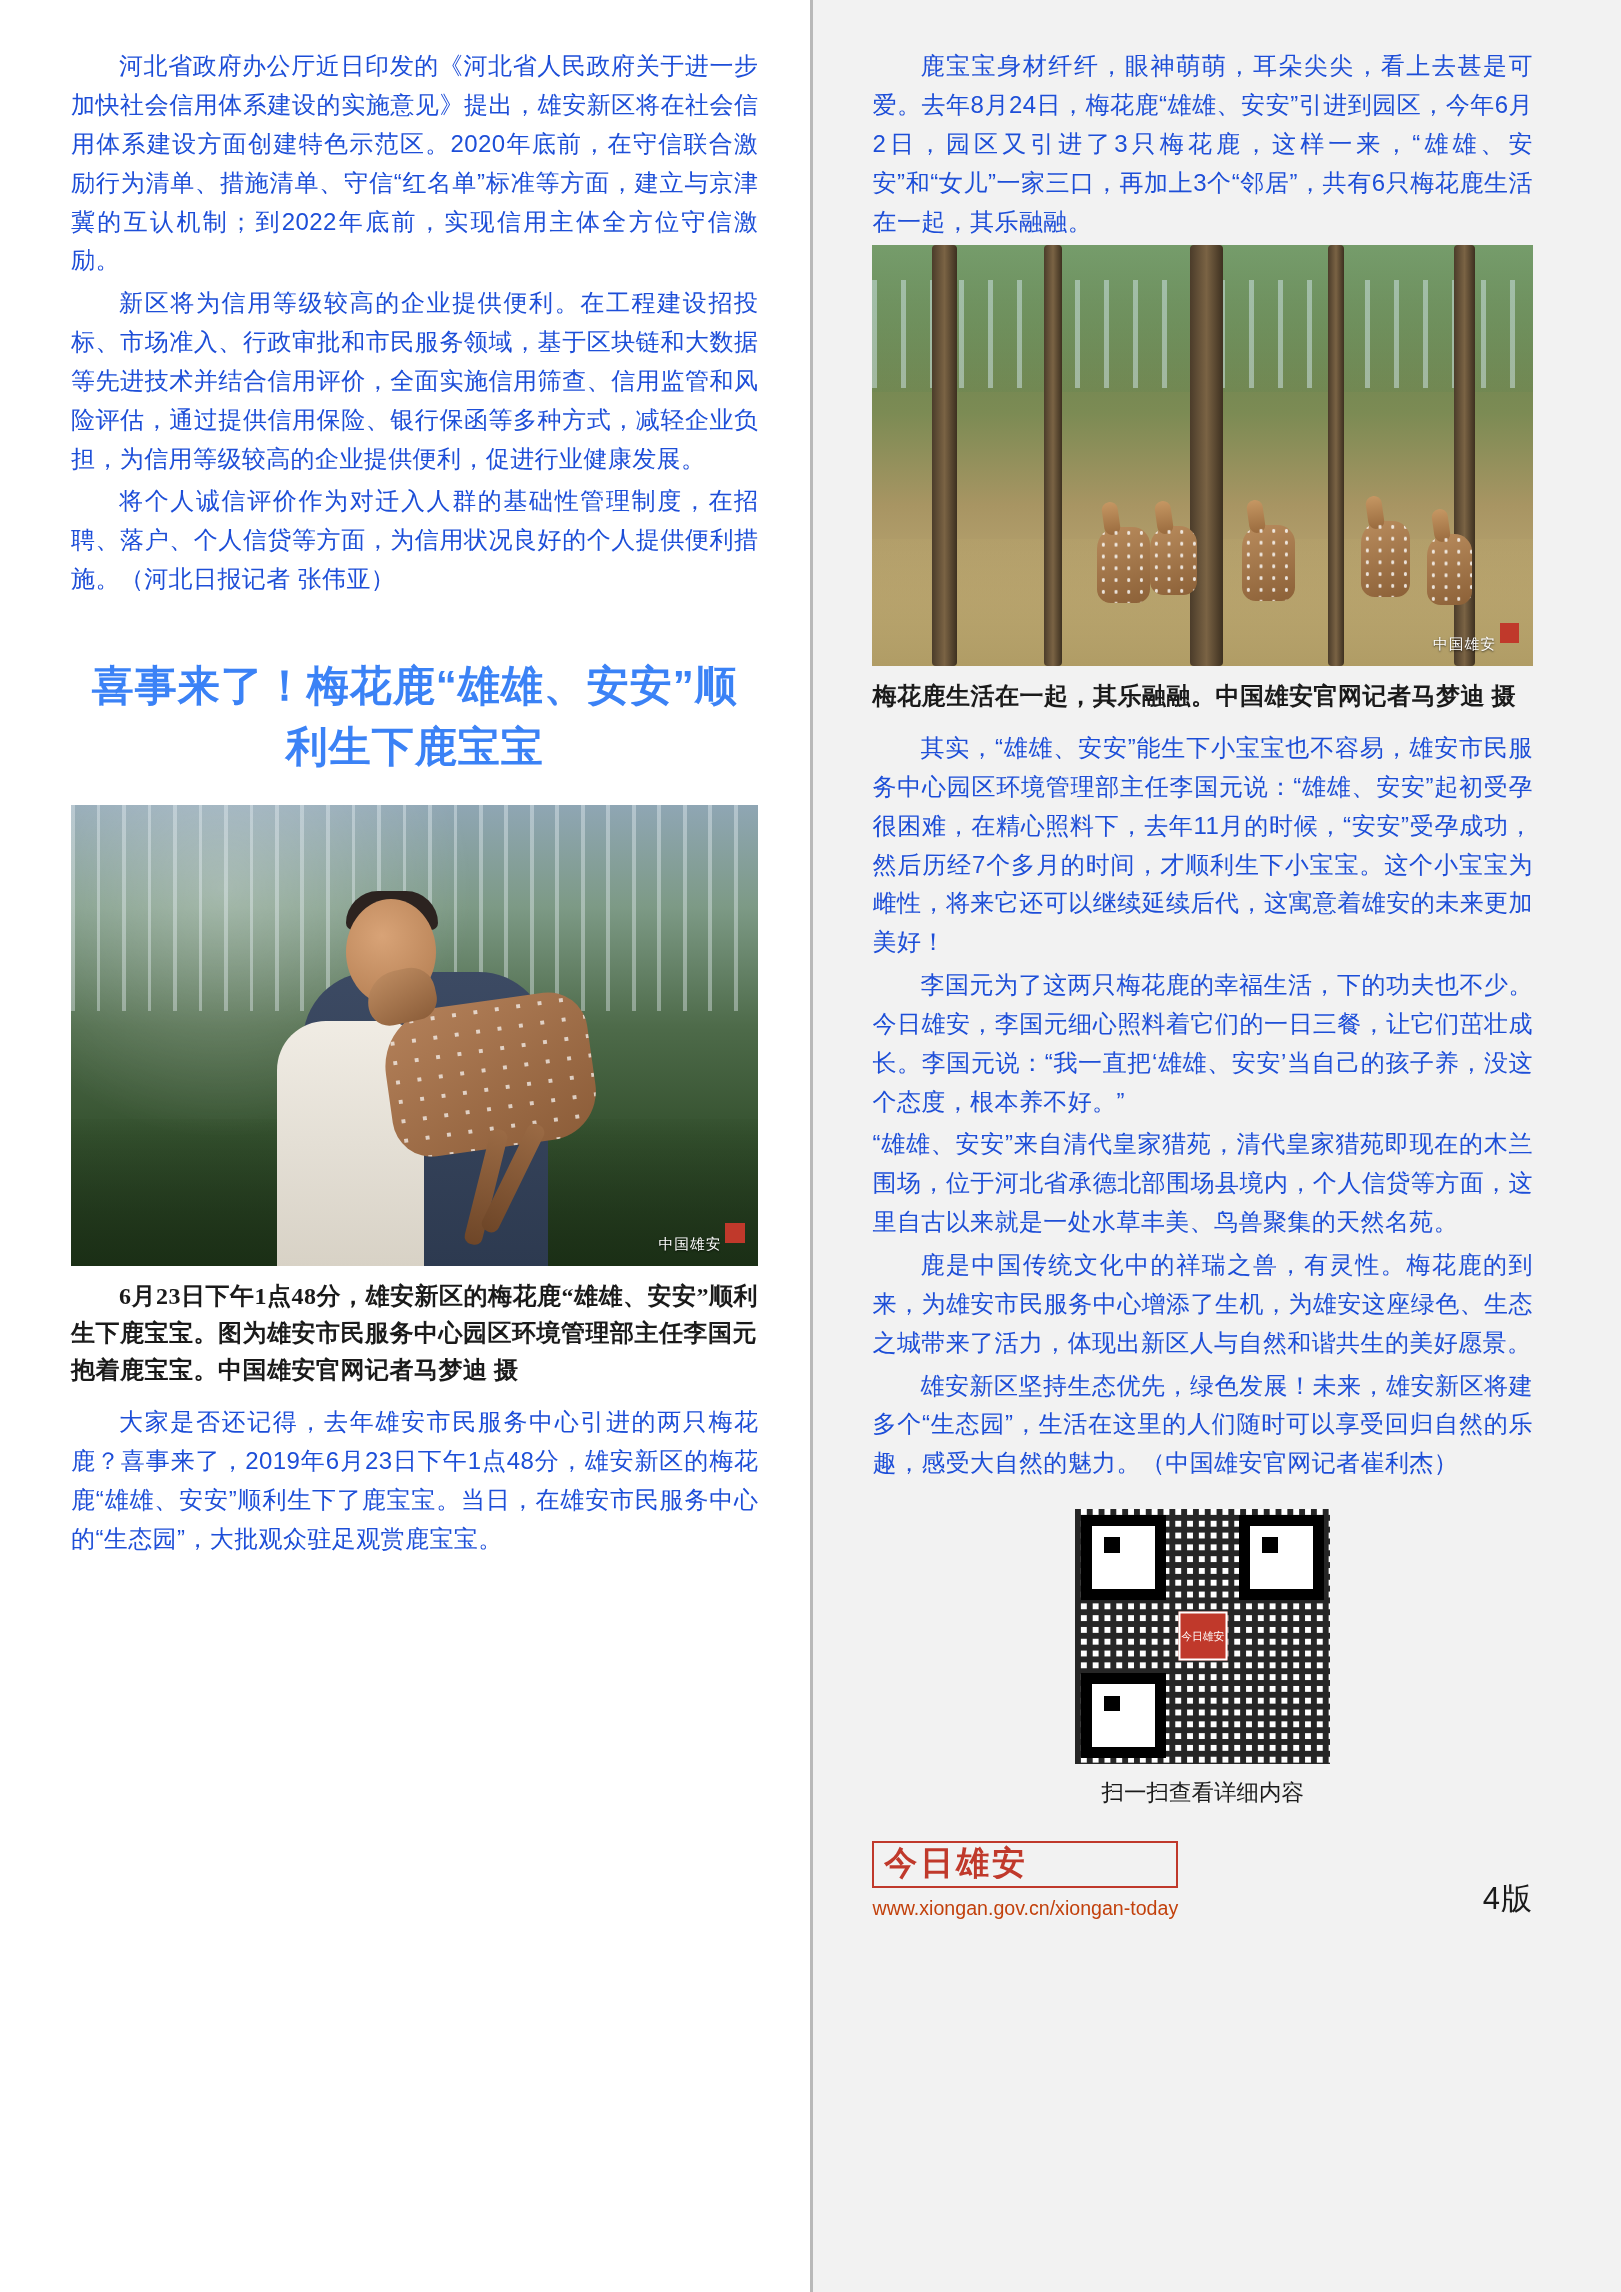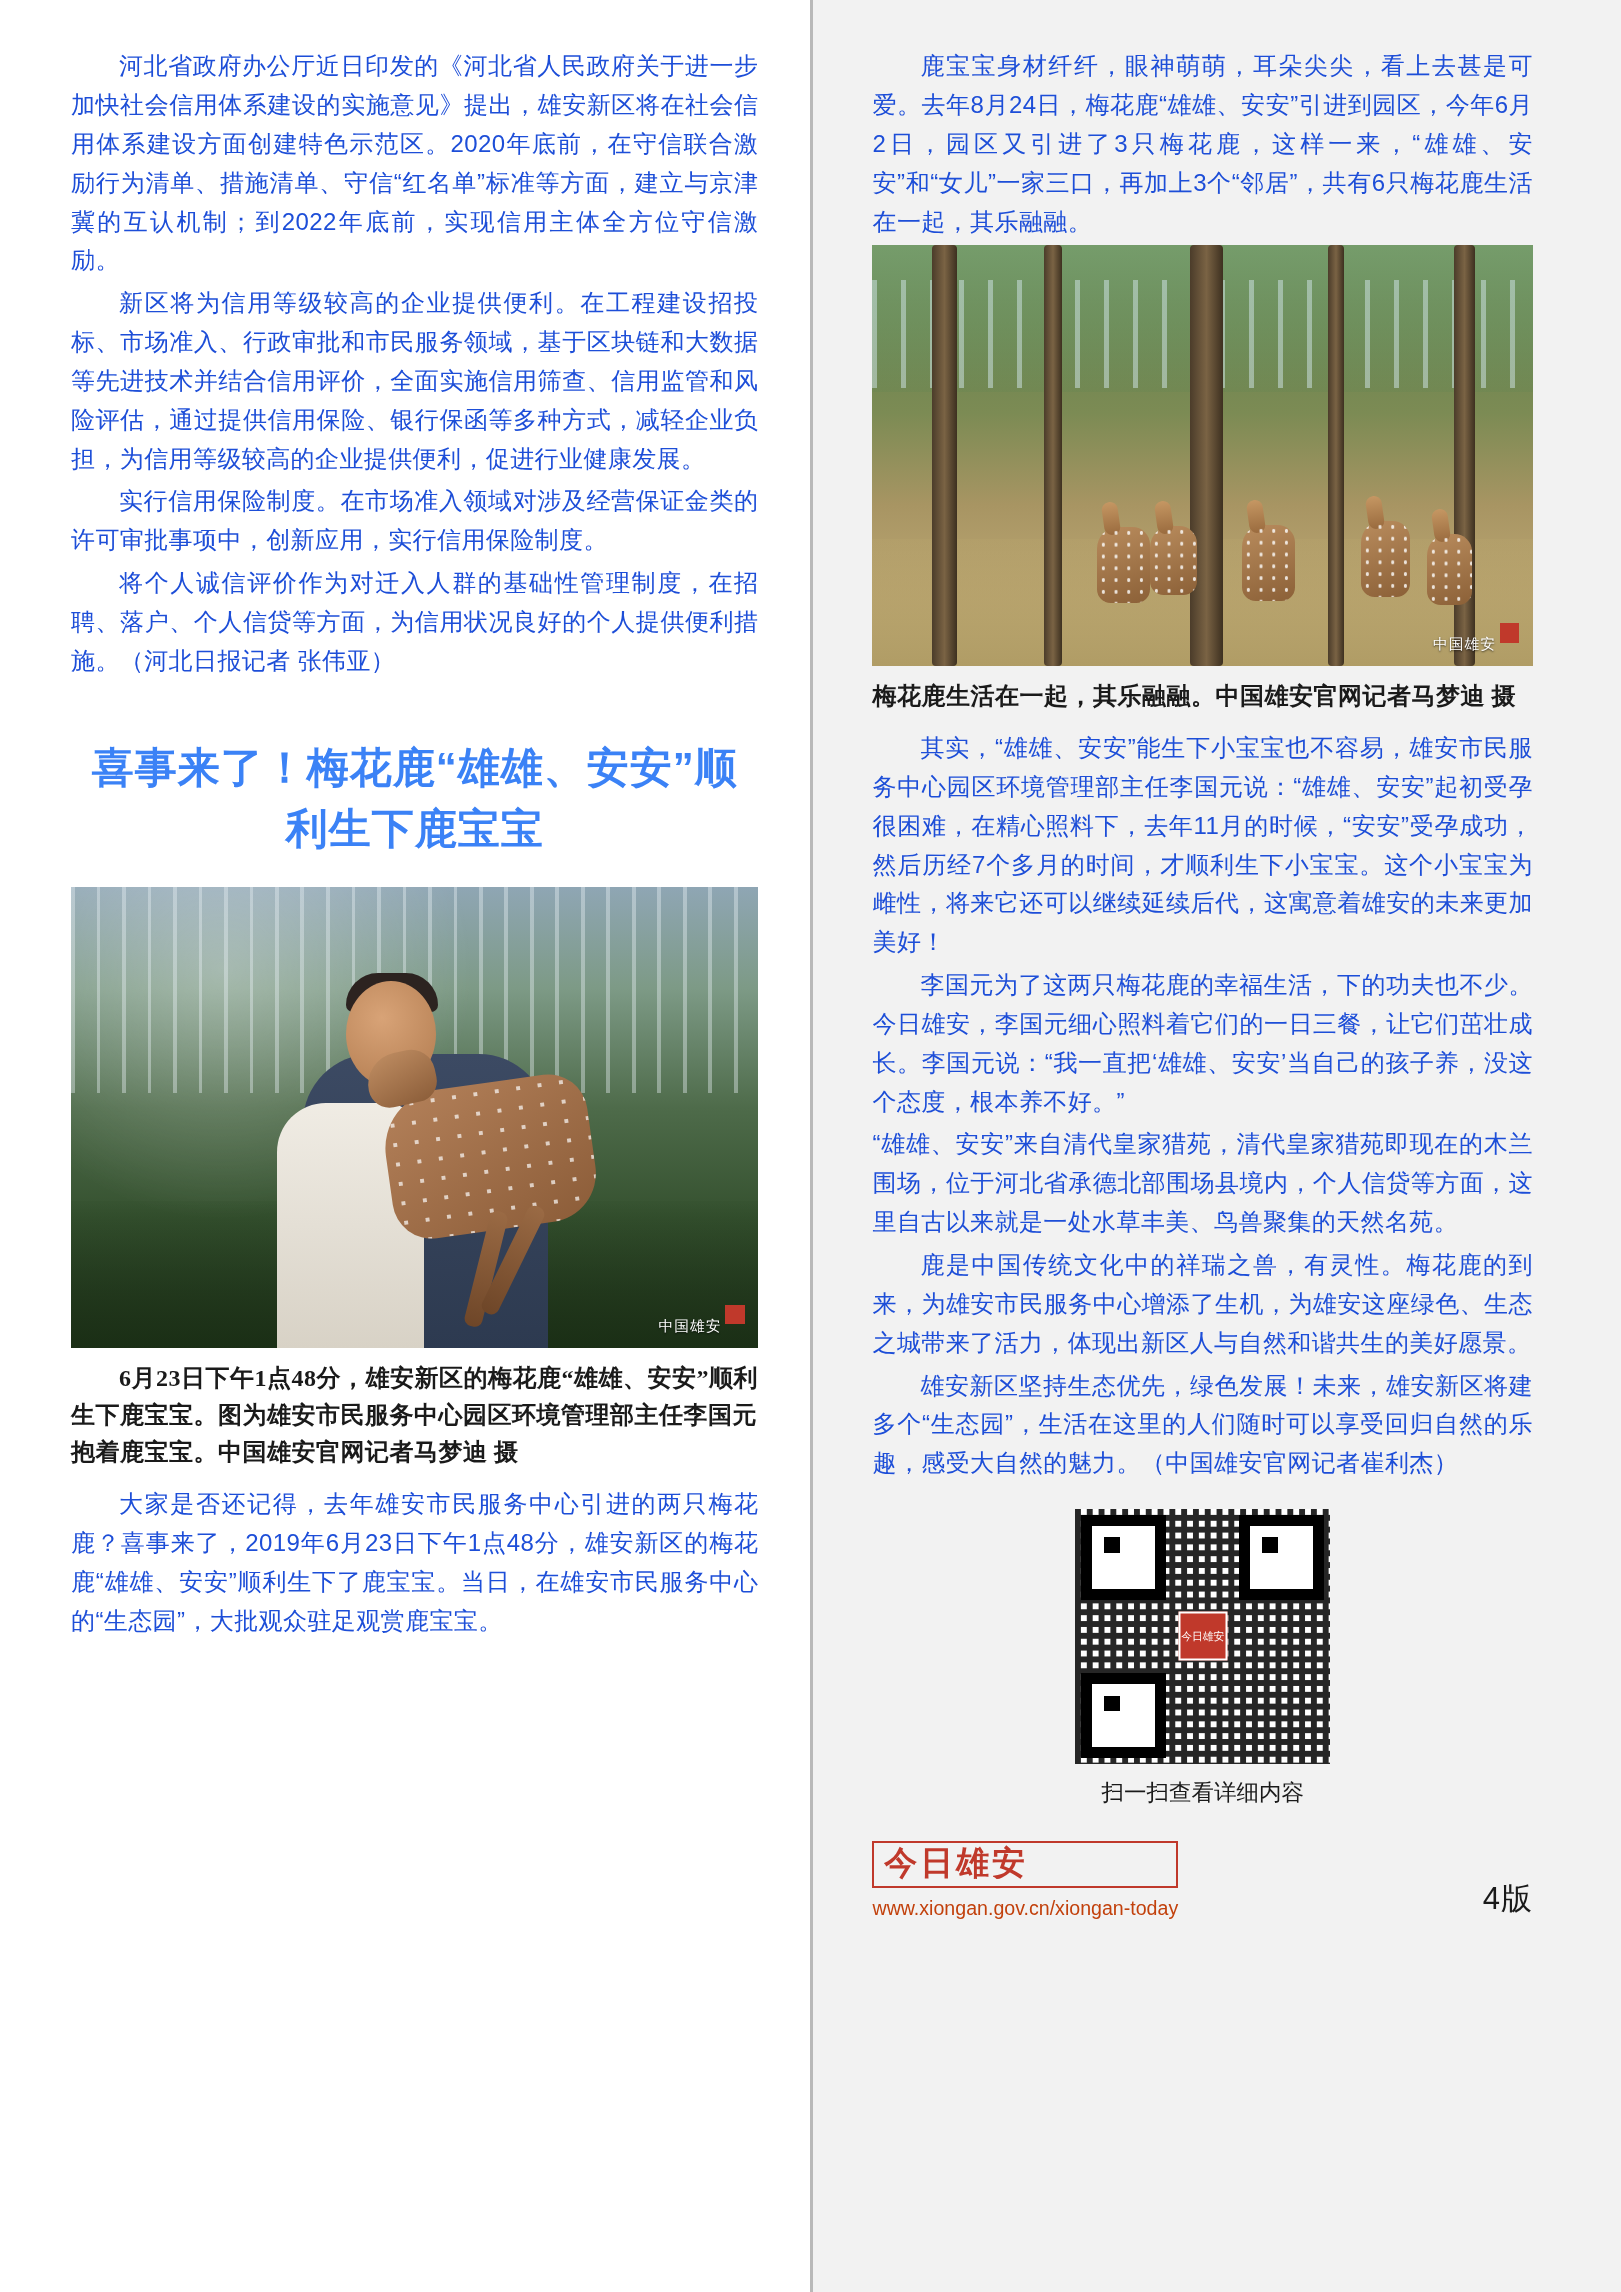--- a/index.html
+++ b/index.html
@@ -311,21 +311,20 @@
 
 <div class="page">
 
   <div class="divider"></div>
 
   <div class="col-left">
 
 
     <p class="body">河北省政府办公厅近日印发的《河北省人民政府关于进一步加快社会信用体系建设的实施意见》提出，雄安新区将在社会信用体系建设方面创建特色示范区。2020年底前，在守信联合激励行为清单、措施清单、守信“红名单”标准等方面，建立与京津冀的互认机制；到2022年底前，实现信用主体全方位守信激励。</p>
     <p class="body">新区将为信用等级较高的企业提供便利。在工程建设招投标、市场准入、行政审批和市民服务领域，基于区块链和大数据等先进技术并结合信用评价，全面实施信用筛查、信用监管和风险评估，通过提供信用保险、银行保函等多种方式，减轻企业负担，为信用等级较高的企业提供便利，促进行业健康发展。</p>
-    <p class="body">实行信用保险制度。在市场准入领域对涉及经营保证金类的许可审批事项中，创新应用，实行信用保险制度。</p>
     <p class="body">将个人诚信评价作为对迁入人群的基础性管理制度，在招聘、落户、个人信贷等方面，为信用状况良好的个人提供便利措施。（河北日报记者 张伟亚）</p>
 
     <h2 class="subhead">喜事来了！梅花鹿“雄雄、安安”顺利生下鹿宝宝</h2>
 
     <div class="photo photo-man">
       <div class="fence"></div>
       <div class="ground"></div>
       <div class="man-body"></div>
       <div class="shirt"></div>
       <div class="hair"></div>

